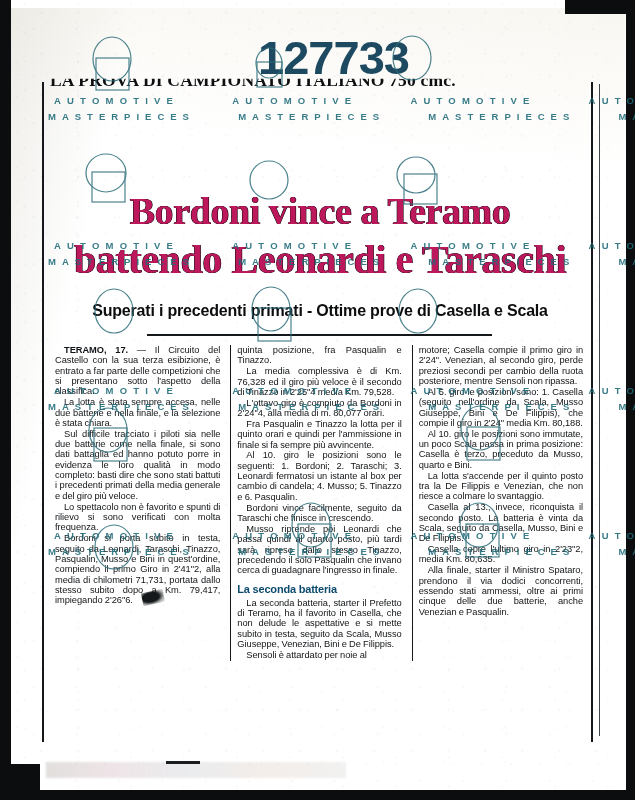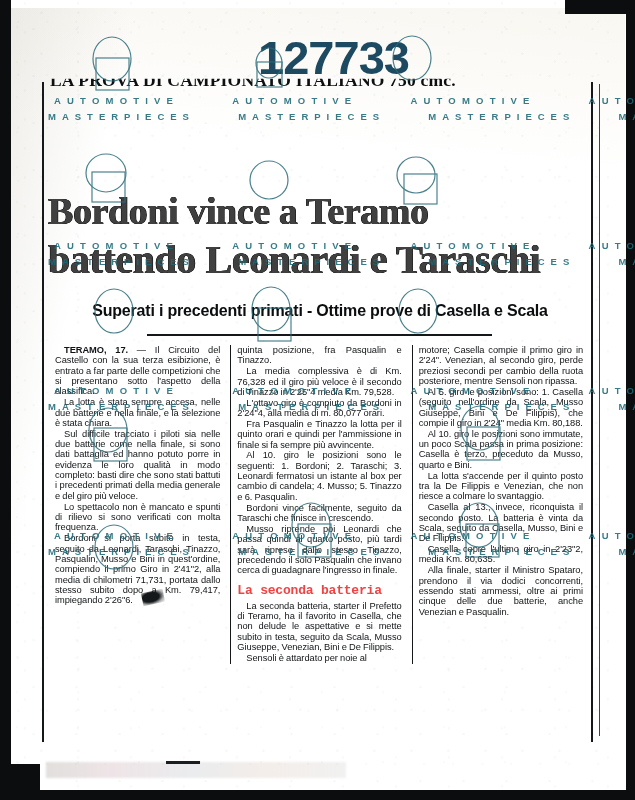--- a/index.html
+++ b/index.html
@@ -82,23 +82,24 @@
     font-size: 17.5px;
     letter-spacing: 0.2px;
     color: #0d0f11;
     white-space: nowrap;
     clip-path: inset(42% 0 0 0);
   }
   .headline {
     position: absolute;
     left: 6px;
     width: 544px;
+    text-align: center;
     font-family: "Liberation Serif", serif;
     font-weight: bold;
-    color: #404040;
+    color: #be185d;
     white-space: nowrap;
     text-shadow: 0.5px 0 0 #070809, -0.4px 0 0 #070809, 0 0.4px 0 #070809;
   }
   .headline.l1 { top: 129px; font-size: 38px; letter-spacing: -0.4px; }
   .headline.l2 { top: 176px; font-size: 40px; letter-spacing: -0.4px; }
 
   .subhead {
     position: absolute;
     left: 6px; top: 241px;
     width: 544px;
@@ -141,24 +142,24 @@
     text-align: justify;
     color: #111417;
     text-indent: 9px;
     word-spacing: -0.3px;
     letter-spacing: -0.05px;
   }
   .col p.noind { text-indent: 0; }
   .col p b { font-weight: bold; }
   .col h3 {
     margin: 7px 0 3px 0;
-    font-family: Liberation Mono, monospace;
-    font-size: 13px;
-    font-weight: bold;
-    color: #ef4444;
+    font-family: Liberation Sans, sans-serif;
+    font-size: 11px;
+    font-weight: bold;
+    color: #0c4a6e;
     letter-spacing: -0.2px;
   }
   .dateline { font-weight: bold; }
 
   
   .grain {
     position: absolute; left: 0; top: 0; right: 0; bottom: 0;
     pointer-events: none;
     opacity: 0.30;
     background-image:
@@ -253,21 +254,21 @@
     <div class="headline l1">Bordoni vince a Teramo</div>
     <div class="headline l2">battendo Leonardi e Taraschi</div>
     <div class="subhead">Superati i precedenti primati - Ottime prove di Casella e Scala</div>
     <div class="rule-h"></div>
 
     <div class="cols" id="cols">
         <div class="col">
           <p><b class="dateline">TERAMO, 17.</b> — Il Circuito del Castello con la sua terza esibizione, è entrato a far parte delle competizioni che si presentano sotto l'aspetto della classifica.</p>
           <p>La lotta è stata sempre accesa, nelle due batterie e nella finale, e la selezione è stata chiara.</p>
           <p>Sul difficile tracciato i piloti sia nelle due batterie come nella finale, si sono dati battaglia ed hanno potuto porre in evidenza le loro qualità in modo completo: basti dire che sono stati battuti i precedenti primati della media generale e del giro più veloce.</p>
-          <p>Lo spettacolo non è mancato e spunti di rilievo si sono verificati con molta frequenza.</p>
+          <p>Lo spettacolo non è favorito e spunti di rilievo si sono verificati con molta frequenza.</p>
           <p>Bordoni si porta subito in testa, seguito da Leonardi, Taraschi, Tinazzo, Pasqualin, Musso e Bini in quest'ordine, compiendo il primo Giro in 2'41"2, alla media di chilometri 71,731, portata dallo stesso subito dopo a Km. 79,417, impiegando 2'26"6.</p>
         </div>
         <div class="col">
           <p class="noind">quinta posizione, fra Pasqualin e Tinazzo.</p>
           <p>La media complessiva è di Km. 76,328 ed il giro più veloce è il secondo di Tinazzo in 2'25"4 media Km. 79,528.</p>
           <p>L'ottavo giro è compiuto da Bordoni in 2'24"4, alla media di m. 80,077 orari.</p>
           <p>Fra Pasqualin e Tinazzo la lotta per il quinto orari e quindi per l'ammissione in finale si fa sempre più avvincente.</p>
           <p>Al 10. giro le posizioni sono le seguenti: 1. Bordoni; 2. Taraschi; 3. Leonardi fermatosi un istante al box per cambio di candela; 4. Musso; 5. Tinazzo e 6. Pasqualin.</p>
           <p>Bordoni vince facilmente, seguito da Taraschi che finisce in crescendo.</p>
           <p>Musso riprende poi Leonardi che passa quindi al quarto posto, più tardi sarà ripreso dallo stesso Tinazzo, precedendo il solo Pasqualin che invano cerca di guadagnare l'ingresso in finale.</p>

